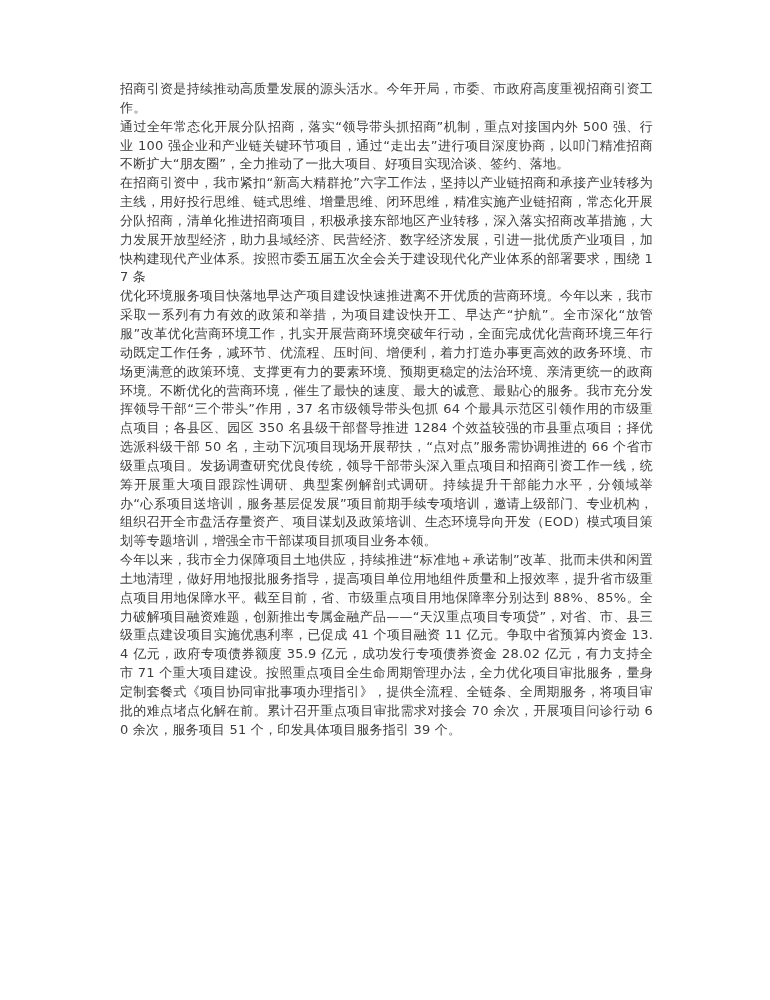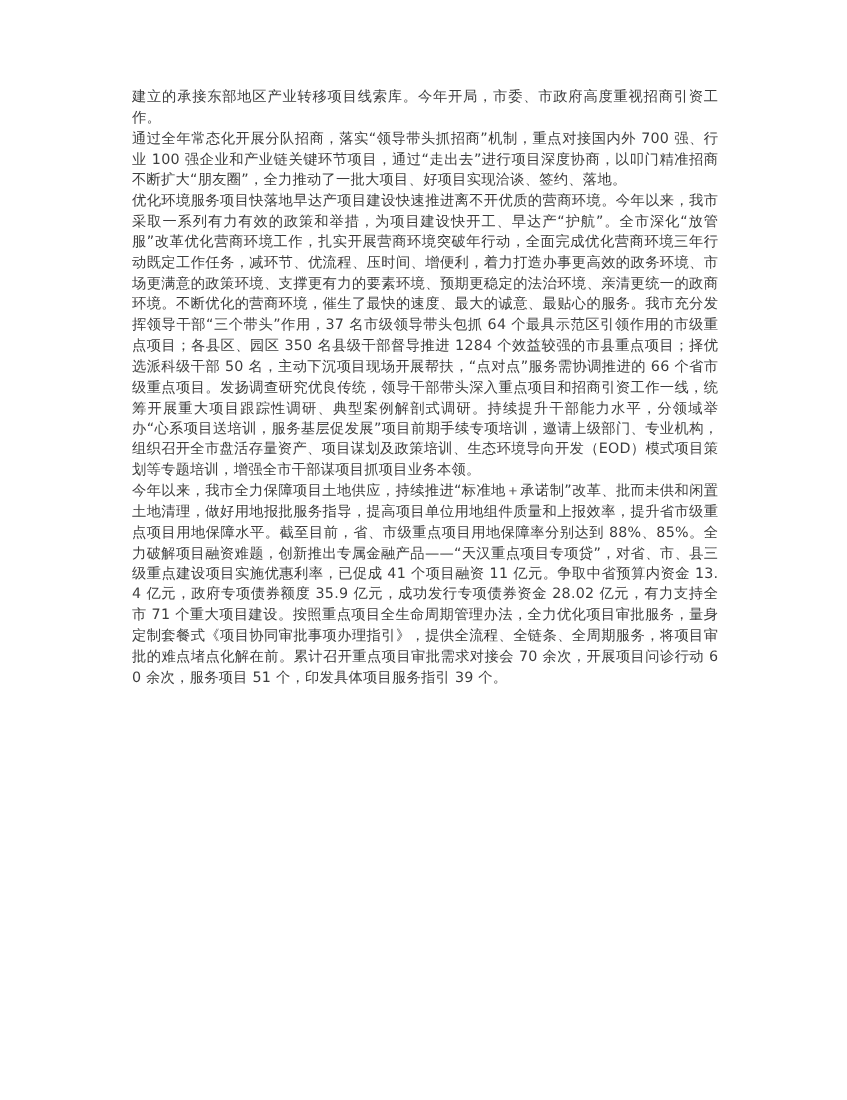--- a/index.html
+++ b/index.html
@@ -35,18 +35,19 @@
   .text-block p {
     margin: 0;
     padding: 0;
   }
 </style>
 </head>
 <body>
 
 <div class="page">
   <div class="text-block">
-    <p>建立的承接东部地区产业转移项目线索库。今年开局，市委、市政府高度重视招商引资工作。</p>
-    <p>通过全年常态化开展分队招商，落实“领导带头抓招商”机制，重点对接国内外 700 强、行业 100 强企业和产业链关键环节项目，通过“走出去”进行项目深度协商，以叩门精准招商不断扩大“朋友圈”，全力推动了一批大项目、好项目实现洽谈、签约、落地。</p>
+    <p>招商引资是持续推动高质量发展的源头活水。今年开局，市委、市政府高度重视招商引资工作。</p>
+    <p>通过全年常态化开展分队招商，落实“领导带头抓招商”机制，重点对接国内外 500 强、行业 100 强企业和产业链关键环节项目，通过“走出去”进行项目深度协商，以叩门精准招商不断扩大“朋友圈”，全力推动了一批大项目、好项目实现洽谈、签约、落地。</p>
+    <p>在招商引资中，我市紧扣“新高大精群抢”六字工作法，坚持以产业链招商和承接产业转移为主线，用好投行思维、链式思维、增量思维、闭环思维，精准实施产业链招商，常态化开展分队招商，清单化推进招商项目，积极承接东部地区产业转移，深入落实招商改革措施，大力发展开放型经济，助力县域经济、民营经济、数字经济发展，引进一批优质产业项目，加快构建现代产业体系。按照市委五届五次全会关于建设现代化产业体系的部署要求，围绕 17 条</p>
     <p>优化环境服务项目快落地早达产项目建设快速推进离不开优质的营商环境。今年以来，我市采取一系列有力有效的政策和举措，为项目建设快开工、早达产“护航”。全市深化“放管服”改革优化营商环境工作，扎实开展营商环境突破年行动，全面完成优化营商环境三年行动既定工作任务，减环节、优流程、压时间、增便利，着力打造办事更高效的政务环境、市场更满意的政策环境、支撑更有力的要素环境、预期更稳定的法治环境、亲清更统一的政商环境。不断优化的营商环境，催生了最快的速度、最大的诚意、最贴心的服务。我市充分发挥领导干部“三个带头”作用，37 名市级领导带头包抓 64 个最具示范区引领作用的市级重点项目；各县区、园区 350 名县级干部督导推进 1284 个效益较强的市县重点项目；择优选派科级干部 50 名，主动下沉项目现场开展帮扶，“点对点”服务需协调推进的 66 个省市级重点项目。发扬调查研究优良传统，领导干部带头深入重点项目和招商引资工作一线，统筹开展重大项目跟踪性调研、典型案例解剖式调研。持续提升干部能力水平，分领域举办“心系项目送培训，服务基层促发展”项目前期手续专项培训，邀请上级部门、专业机构，组织召开全市盘活存量资产、项目谋划及政策培训、生态环境导向开发（EOD）模式项目策划等专题培训，增强全市干部谋项目抓项目业务本领。</p>
     <p>今年以来，我市全力保障项目土地供应，持续推进“标准地＋承诺制”改革、批而未供和闲置土地清理，做好用地报批服务指导，提高项目单位用地组件质量和上报效率，提升省市级重点项目用地保障水平。截至目前，省、市级重点项目用地保障率分别达到 88%、85%。全力破解项目融资难题，创新推出专属金融产品——“天汉重点项目专项贷”，对省、市、县三级重点建设项目实施优惠利率，已促成 41 个项目融资 11 亿元。争取中省预算内资金 13.4 亿元，政府专项债券额度 35.9 亿元，成功发行专项债券资金 28.02 亿元，有力支持全市 71 个重大项目建设。按照重点项目全生命周期管理办法，全力优化项目审批服务，量身定制套餐式《项目协同审批事项办理指引》，提供全流程、全链条、全周期服务，将项目审批的难点堵点化解在前。累计召开重点项目审批需求对接会 70 余次，开展项目问诊行动 60 余次，服务项目 51 个，印发具体项目服务指引 39 个。</p>
   </div>
 </div>
 
 </body></html>

